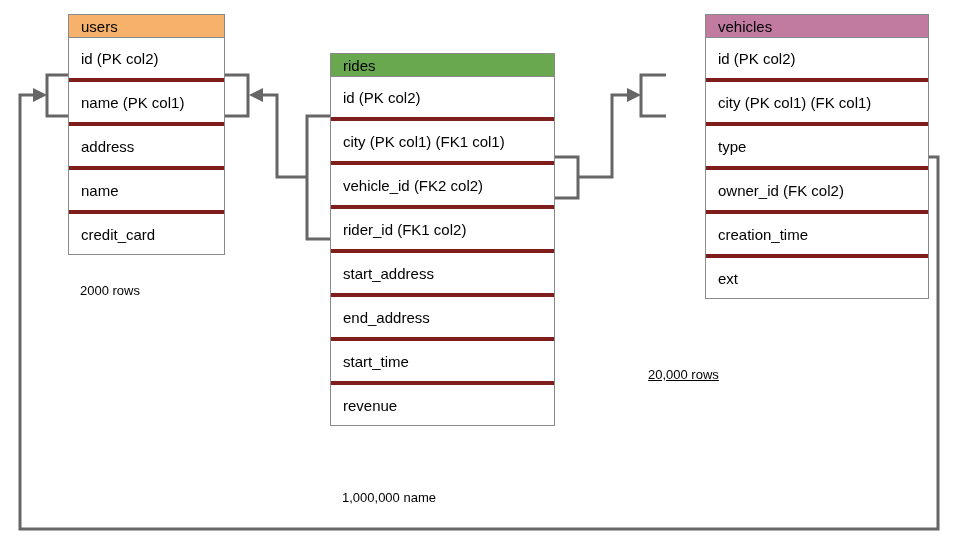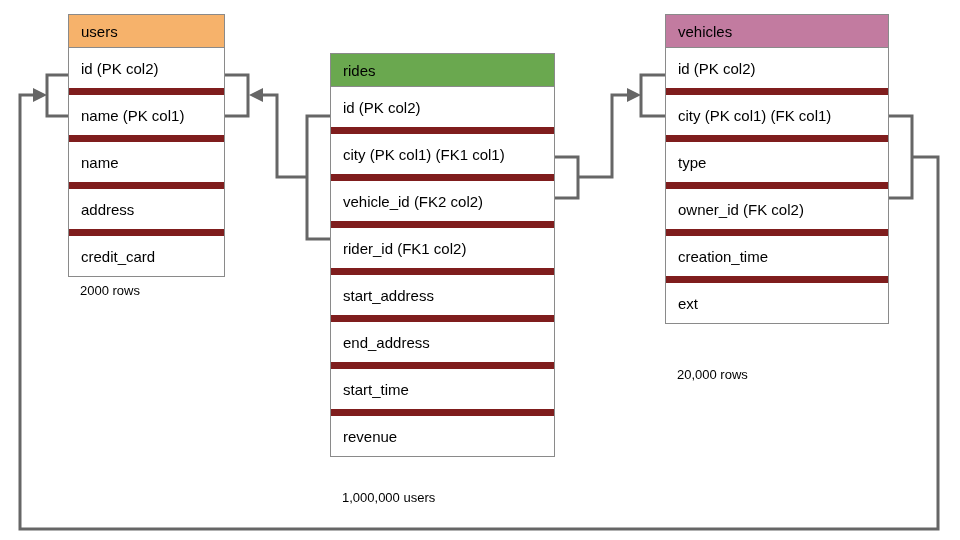--- a/index.html
+++ b/index.html
@@ -16,56 +16,56 @@
     left: 0; top: 0;
     pointer-events: none;
   }
   .db-table {
     position: absolute;
     background: #ffffff;
     border: 1px solid #8a8a8a;
     box-sizing: content-box;
   }
   .db-table .thead {
-    height: 33px;
+    height: 23px;
     display: flex;
     align-items: center;
     padding-left: 12px;
     font-size: 15px;
     color: #000000;
     border-bottom: 1px solid #8a8a8a;
     box-sizing: border-box;
   }
   .db-table .col-row {
     height: 40px;
     display: flex;
     align-items: center;
     padding-left: 12px;
     font-size: 15px;
     color: #000000;
-    border-bottom: 7px solid #7f1d1d;
+    border-bottom: 4px solid #7f1d1d;
     box-sizing: content-box;
     white-space: nowrap;
     overflow: hidden;
   }
   .db-table .col-row:last-child { border-bottom: none; }
   .rows-label {
     position: absolute;
     font-size: 13px;
     color: #000000;
     white-space: nowrap;
     margin-top: 15px;
   }
   
   #table-users    { left: 68px;  top: 14px; width: 155px; }
   #table-rides    { left: 330px; top: 14px; width: 223px; margin-top: 39px; }
-  #table-vehicles { left: 665px; top: 14px; width: 222px; }
+  #table-vehicles { left: 705px; top: 14px; width: 222px; }
   #label-users    { left: 80px;  top: 268px; }
   #label-rides    { left: 342px; top: 475px; }
-  #label-vehicles { left: 677px; top: 352px; }
+  #label-vehicles { left: 648px; top: 352px; text-decoration: underline; }
 </style>
 </head>
 <body>
 
 <div class="canvas">
 
   <svg class="connectors" width="960" height="540" viewBox="0 0 960 540">
 
     <g stroke-width="3" fill="none">
       <path d="M 224 75 L 248 75 L 248 116 L 224 116" stroke="#666666"></path>
@@ -87,41 +87,41 @@
       <path d="M 912 157 L 938 157 L 938 529 L 20 529 L 20 95 L 36 95" stroke="#666666"></path>
       <polygon stroke="none" points="47,95 33,88 33,102" fill="#666666"></polygon>
     </g>
   </svg>
 
   <div class="db-table" id="table-users">
     <div class="thead" style="background: rgb(246, 178, 107);">users</div>
     <div class="tbody">
         <div class="col-row">id (PK col2)</div>
         <div class="col-row">name (PK col1)</div>
+        <div class="col-row">address</div>
         <div class="col-row">name</div>
-        <div class="col-row">address</div>
         <div class="col-row">credit_card</div>
       </div>
   </div>
   <div class="rows-label" id="label-users">2000 rows</div>
 
   <div class="db-table" id="table-rides">
     <div class="thead" style="background: rgb(106, 168, 79);">rides</div>
     <div class="tbody">
         <div class="col-row">id (PK col2)</div>
         <div class="col-row">city (PK col1) (FK1 col1)</div>
         <div class="col-row">vehicle_id (FK2 col2)</div>
         <div class="col-row">rider_id (FK1 col2)</div>
         <div class="col-row">start_address</div>
         <div class="col-row">end_address</div>
         <div class="col-row">start_time</div>
         <div class="col-row">revenue</div>
       </div>
   </div>
-  <div class="rows-label" id="label-rides">1,000,000 users</div>
+  <div class="rows-label" id="label-rides">1,000,000 name</div>
 
   <div class="db-table" id="table-vehicles">
     <div class="thead" style="background: rgb(194, 123, 160);">vehicles</div>
     <div class="tbody">
         <div class="col-row">id (PK col2)</div>
         <div class="col-row">city (PK col1) (FK col1)</div>
         <div class="col-row">type</div>
         <div class="col-row">owner_id (FK col2)</div>
         <div class="col-row">creation_time</div>
         <div class="col-row">ext</div>

